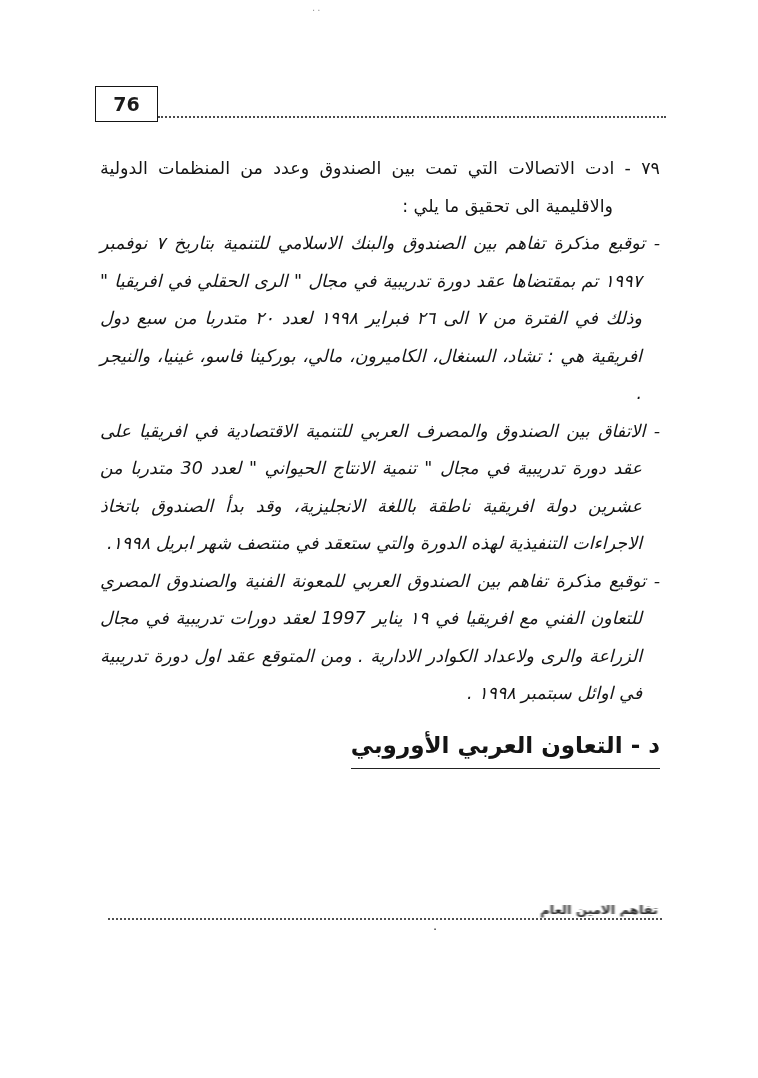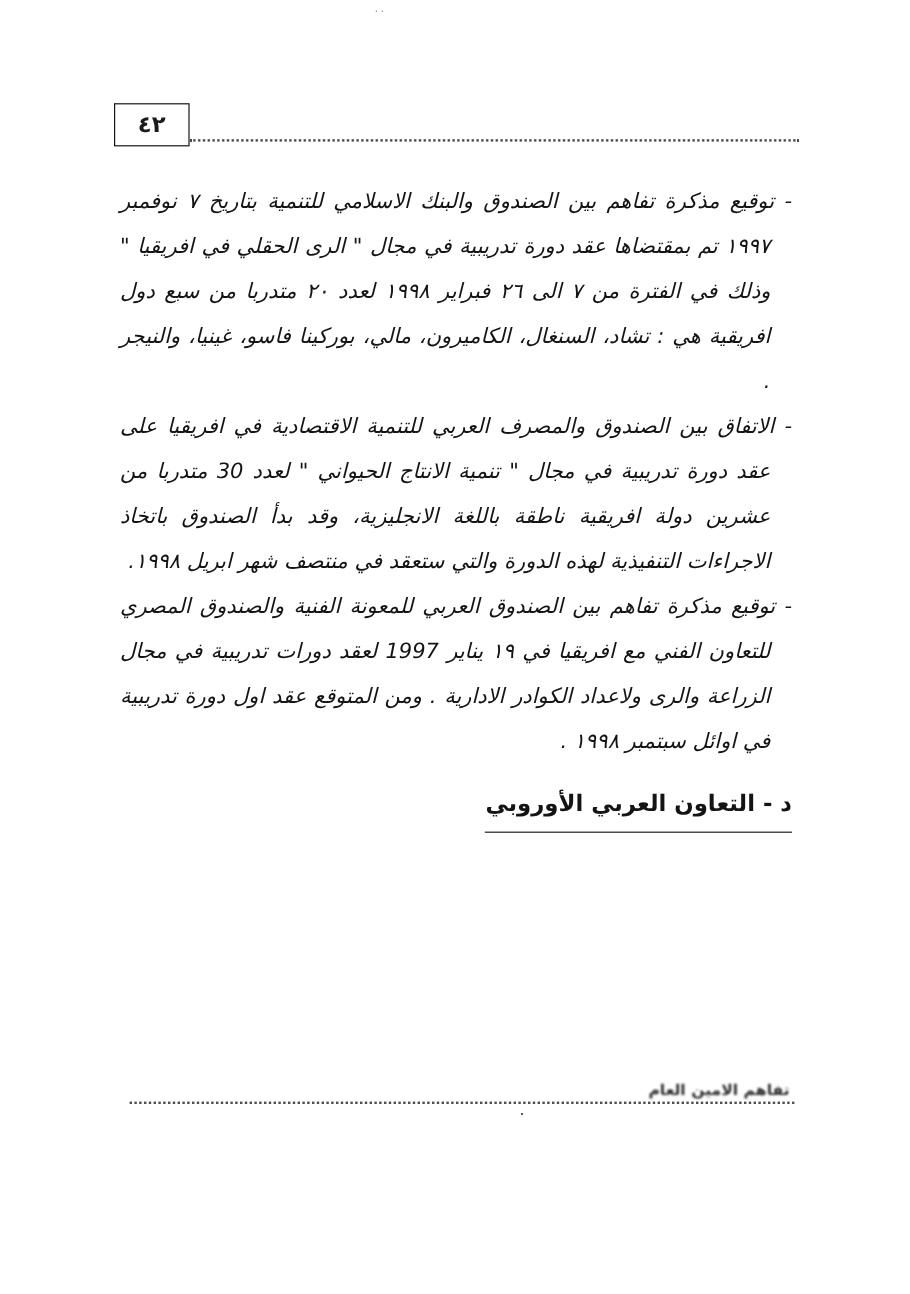--- a/index.html
+++ b/index.html
@@ -76,21 +76,21 @@
   .section-heading-wrap {
     margin-top: 14px;
     margin-bottom: 13px;
     text-indent: 0;
   }
   .section-heading {
     display: inline-block;
     border-bottom: 1.4px solid #222;
     padding-bottom: 4px;
     font-weight: bold;
-    font-size: 19px;
+    font-size: 23px;
   }
   
   .footer-rule {
     position: absolute;
     top: 918px;
     left: 108px;
     right: 96px;
     border-bottom: 2px dotted #4f4f4f;
   }
   .footer-stamp {
@@ -114,26 +114,27 @@
   }
 </style>
 </head>
 <body>
 
 <div class="page">
 
   <div class="top-artifact">..</div>
 
   <div class="page-number-box">
-    <span>٤٢</span>
+    <span>76</span>
   </div>
   <div class="header-rule"></div>
 
   <div class="content">
 
+    <p class="numbered-item"><span class="marker">٧٩ -</span> <span>ادت الاتصالات التي تمت بين الصندوق وعدد من المنظمات الدولية والاقليمية الى تحقيق ما يلي :</span></p>
 
     <p class="bullet-item"><span class="marker">-</span> <span>توقيع مذكرة تفاهم بين الصندوق والبنك الاسلامي للتنمية بتاريخ ٧ نوفمبر ١٩٩٧ تم بمقتضاها عقد دورة تدريبية في مجال " الرى الحقلي في افريقيا " وذلك في الفترة من ٧ الى ٢٦ فبراير ١٩٩٨ لعدد ٢٠ متدربا من سبع دول افريقية هي : تشاد، السنغال، الكاميرون، مالي، بوركينا فاسو، غينيا، والنيجر .</span></p>
 
     <p class="bullet-item"><span class="marker">-</span> <span>الاتفاق بين الصندوق والمصرف العربي للتنمية الاقتصادية في افريقيا على عقد دورة تدريبية في مجال " تنمية الانتاج الحيواني " لعدد 30 متدربا من عشرين دولة افريقية ناطقة باللغة الانجليزية، وقد بدأ الصندوق باتخاذ الاجراءات التنفيذية لهذه الدورة والتي ستعقد في منتصف شهر ابريل ١٩٩٨.</span></p>
 
     <p class="bullet-item"><span class="marker">-</span> <span>توقيع مذكرة تفاهم بين الصندوق العربي للمعونة الفنية والصندوق المصري للتعاون الفني مع افريقيا في ١٩ يناير 1997 لعقد دورات تدريبية في مجال الزراعة والرى ولاعداد الكوادر الادارية . ومن المتوقع عقد اول دورة تدريبية في اوائل سبتمبر ١٩٩٨ .</span></p>
 
     <p class="section-heading-wrap"><span class="section-heading">د - التعاون العربي الأوروبي</span></p>
 
 

